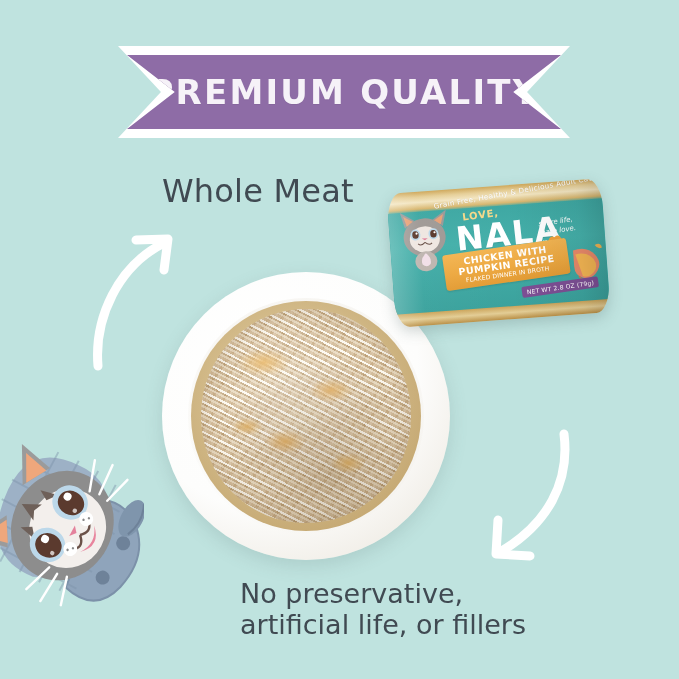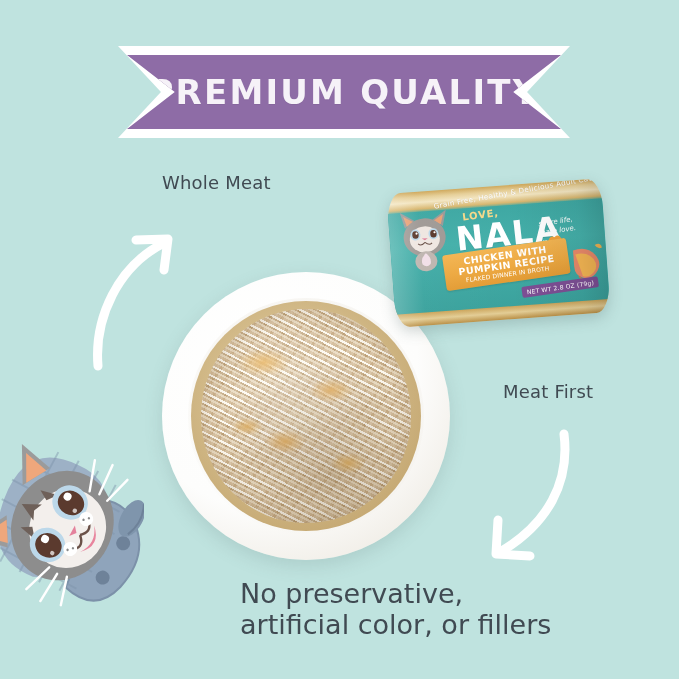--- a/index.html
+++ b/index.html
@@ -56,21 +56,21 @@
     text-transform: uppercase;
     white-space: nowrap;
     text-shadow: 0 1px 0 rgba(0,0,0,0.05);
   }
 
   
   .label {
     position: absolute;
     color: #404a52;
     font-family: "DejaVu Sans", sans-serif;
-    font-size: 18px;
+    font-size: 32px;
     font-weight: 400;
     letter-spacing: 0.2px;
     white-space: nowrap;
   }
   .label-whole-meat { left: 162px; top: 172px; }
   .label-grain-free { left: 22px;  top: 381px; }
   .label-meat-first { left: 503px; top: 381px; }
 
   .label-block {
     position: absolute;
@@ -331,25 +331,24 @@
 <div id="stage">
 
   <div class="banner-wrap">
     <div class="banner-outline"></div>
     <div class="banner-fill">
       <div class="banner-text">PREMIUM QUALITY</div>
     </div>
   </div>
 
   <div class="label label-whole-meat">Whole Meat</div>
-  <div class="label label-meat-first">Meat First</div>
 
   <div class="label-block">
     <span>No preservative,</span>
-    <span>artificial color, or fillers</span>
+    <span>artificial life, or fillers</span>
   </div>
 
   <svg class="arrow arrow-up" viewBox="0 0 135 155">
     <path d="M20 148 C 16 100, 40 48, 86 25" stroke="#ffffff" stroke-width="9" stroke-linecap="round" fill="none"></path>
     <path d="M58 22 L 90 21 L 86 52" stroke="#ffffff" stroke-width="9" stroke-linecap="round" stroke-linejoin="round" fill="none"></path>
   </svg>
 
   <svg class="arrow arrow-down" viewBox="0 0 135 155">
     <path d="M112 16 C 118 64, 96 106, 48 134" stroke="#ffffff" stroke-width="9" stroke-linecap="round" fill="none"></path>
     <path d="M46 102 L 44 136 L 78 138" stroke="#ffffff" stroke-width="9" stroke-linecap="round" stroke-linejoin="round" fill="none"></path>

